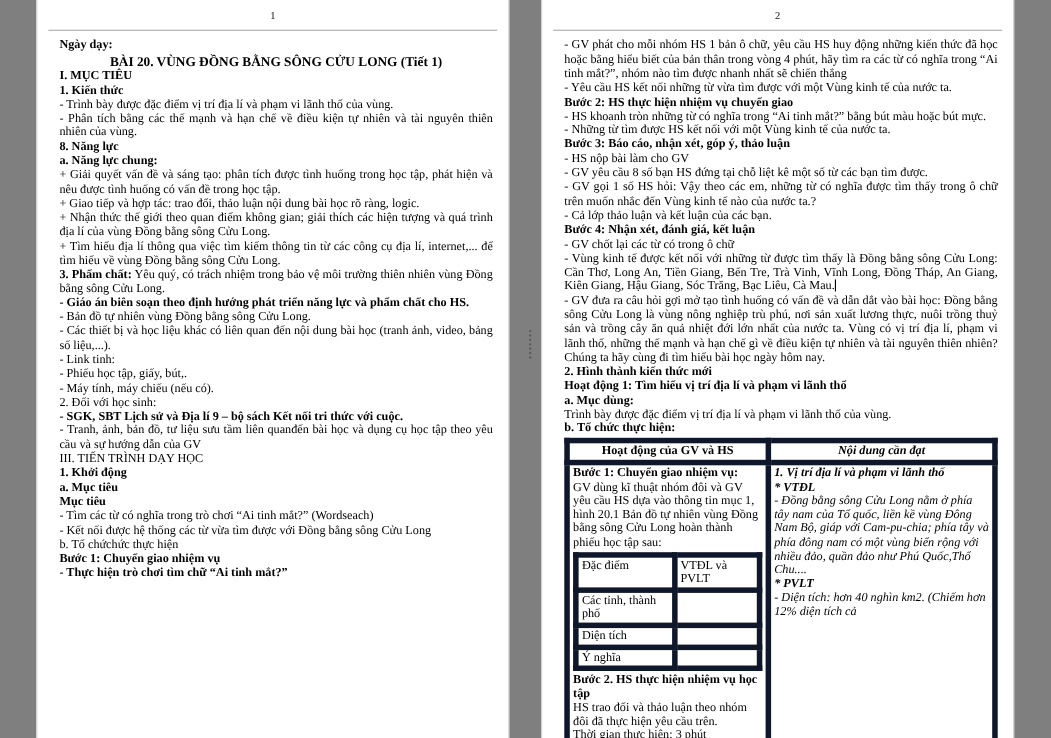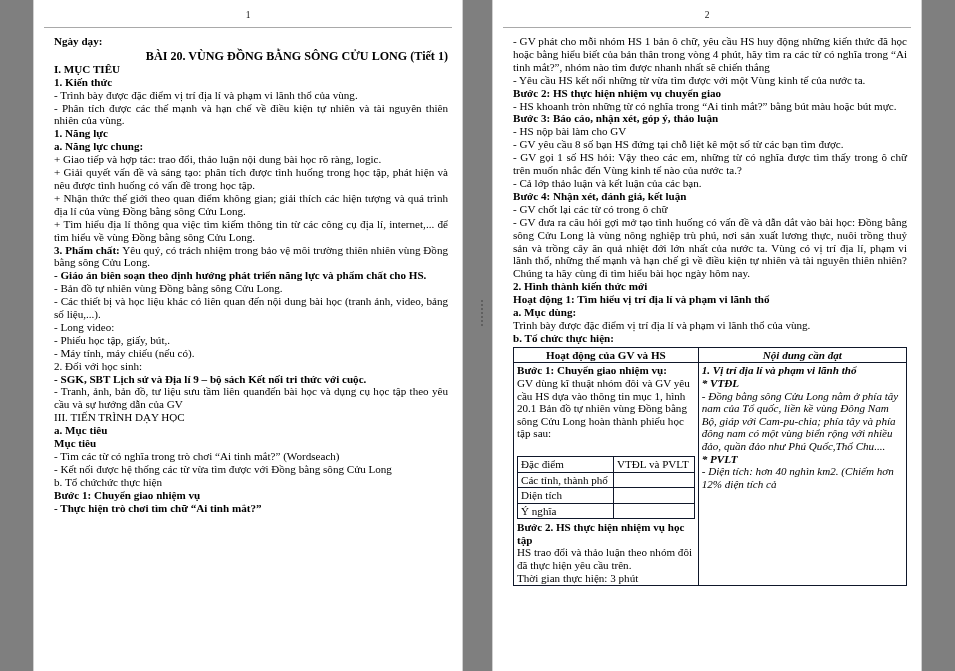--- a/index.html
+++ b/index.html
@@ -59,52 +59,52 @@
     color: #000;
     text-align: justify;
   }
   .content p {
     margin: 0;
     padding: 0;
   }
   .b { font-weight: bold; }
   .title-main {
     font-weight: bold;
-    text-align: right;
+    text-align: center;
     font-size: 12.1px;
     margin: 4px 0 3px 0;
   }
   .lnk {
     color: #1155cc;
     text-decoration: underline;
     word-break: break-all;
   }
   
   table.doc-table {
     border-collapse: collapse;
     width: 100%;
     margin-top: 2px;
     font-size: 11.1px;
     line-height: 12.6px;
   }
   table.doc-table td, table.doc-table th {
-    border: 1px solid #0f172a;
+    border: 5px solid #0f172a;
     vertical-align: top;
     padding: 1px 3px;
     text-align: left;
     font-weight: normal;
   }
   table.doc-table th {
     text-align: center;
     font-weight: bold;
   }
   .tbl-inner {
     border-collapse: collapse;
     width: 100%;
-    margin-top: 16px;
+    margin-top: 2px;
     font-size: 11.1px;
   }
   .tbl-inner td {
     border: 1px solid #000;
     padding: 1px 3px;
     height: 12px;
   }
   .col-a { width: 47%; }
   .col-b { width: 53%; font-style: italic; }
   .handle {
@@ -142,38 +142,39 @@
   <div class="page page-left">
     <div class="page-num">1</div>
     <div class="page-rule"></div>
     <div class="content">
       <p class="b">Ngày dạy:</p>
       <div class="small-gap"></div>
       <p class="title-main">BÀI 20. VÙNG ĐỒNG BẰNG SÔNG CỬU LONG (Tiết 1)</p>
       <p class="b">I. MỤC TIÊU</p>
       <p class="b">1. Kiến thức</p>
       <p>- Trình bày được đặc điểm vị trí địa lí và phạm vi lãnh thổ của vùng.</p>
-      <p>- Phân tích được các thế mạnh và hạn chế về điều kiện tự nhiên và tài nguyên thiên nhiên của vùng.</p>
-      <p class="b">1. Năng lực</p>
+      <p>- Phân tích bằng các thế mạnh và hạn chế về điều kiện tự nhiên và tài nguyên thiên nhiên của vùng.</p>
+      <p class="b">8. Năng lực</p>
       <p class="b">a. Năng lực chung:</p>
+      <p>+ Giải quyết vấn đề và sáng tạo: phân tích được tình huống trong học tập, phát hiện và nêu được tình huống có vấn đề trong học tập.</p>
       <p>+ Giao tiếp và hợp tác: trao đổi, thảo luận nội dung bài học rõ ràng, logic.</p>
-      <p>+ Giải quyết vấn đề và sáng tạo: phân tích được tình huống trong học tập, phát hiện và nêu được tình huống có vấn đề trong học tập.</p>
       <p>+ Nhận thức thế giới theo quan điểm không gian; giải thích các hiện tượng và quá trình địa lí của vùng Đồng bằng sông Cửu Long.</p>
       <p>+ Tìm hiểu địa lí thông qua việc tìm kiếm thông tin từ các công cụ địa lí, internet,... để tìm hiểu về vùng Đồng bằng sông Cửu Long.</p>
       <p><span class="b">3. Phẩm chất:</span><span> Yêu quý, có trách nhiệm trong bảo vệ môi trường thiên nhiên vùng Đồng bằng sông Cửu Long.</span></p>
       <p class="b">- Giáo án biên soạn theo định hướng phát triển năng lực và phẩm chất cho HS.</p>
       <p>- Bản đồ tự nhiên vùng Đồng bằng sông Cửu Long.</p>
       <p>- Các thiết bị và học liệu khác có liên quan đến nội dung bài học (tranh ảnh, video, bảng số liệu,...).</p>
-      <p>- Long video:</p>
+      <p>- Link tinh:</p>
       <p><span>- Phiếu học tập, giấy, bút,.</span> <a class="lnk" href="#"></a></p>
       <p>- Máy tính, máy chiếu (nếu có).</p>
       <p>2. Đối với học sinh:</p>
       <p class="b">- SGK,  SBT Lịch sử và Địa lí 9 – bộ sách Kết nối tri thức với cuộc.</p>
       <p>- Tranh, ảnh, bản đồ, tư liệu sưu tầm liên quanđến bài học và dụng cụ học tập theo yêu cầu và sự hướng dẫn của GV</p>
       <p>III. TIẾN TRÌNH DẠY HỌC</p>
+      <p class="b">1. Khởi động</p>
       <p class="b">a.  Mục tiêu</p>
       <p><span class="b"></span><span class="b">  Mục tiêu</span></p>
       <p>- Tìm các từ có nghĩa trong trò chơi “Ai tinh mắt?” (Wordseach)</p>
       <p>- Kết nối được hệ thống các từ vừa tìm được với Đồng bằng sông Cửu Long</p>
       <p>b. Tổ chứchức thực hiện</p>
       <p class="b">Bước 1: Chuyển giao nhiệm vụ</p>
       <p class="b">- Thực hiện trò chơi tìm chữ “Ai tinh mắt?”</p>
       <p></p>
     </div>
   </div>
@@ -189,27 +190,29 @@
   </div>
 
   <div class="page page-right">
     <div class="page-num">2</div>
     <div class="page-rule"></div>
     <div class="content">
       <p>- GV phát cho mỗi nhóm HS 1 bản ô chữ, yêu cầu HS huy động những kiến thức đã học hoặc bằng hiểu biết của bản thân trong vòng 4 phút, hãy tìm ra các từ có nghĩa trong “Ai tinh mắt?”, nhóm nào tìm được nhanh nhất sẽ chiến thắng</p>
       <p>- Yêu cầu HS kết nối những từ vừa tìm được với một Vùng kinh tế của nước ta.</p>
       <p class="b">Bước 2: HS thực hiện nhiệm vụ chuyển giao</p>
       <p>- HS khoanh tròn những từ có nghĩa trong “Ai tinh mắt?” bằng bút màu hoặc bút mực.</p>
+      <p>- Những từ tìm được HS kết nối với một Vùng kinh tế của nước ta.</p>
       <p class="b">Bước 3: Báo cáo, nhận xét, góp ý, thảo luận</p>
       <p>- HS nộp bài làm cho GV</p>
       <p>- GV yêu cầu 8 số bạn HS đứng tại chỗ liệt kê một số từ các bạn tìm được.</p>
       <p>- GV gọi 1 số HS hỏi: Vậy theo các em, những từ có nghĩa được tìm thấy trong ô chữ trên muốn nhắc đến Vùng kinh tế nào của nước ta.?</p>
       <p>- Cả lớp thảo luận và kết luận của các bạn.</p>
       <p class="b">Bước 4: Nhận xét, đánh giá, kết luận</p>
       <p>- GV chốt lại các từ có trong ô chữ</p>
+      <p><span>- Vùng kinh tế được kết nối với những từ được tìm thấy là Đồng bằng sông Cửu Long: Cần Thơ, Long An, Tiền Giang, Bến Tre, Trà Vinh, Vĩnh Long, Đồng Tháp, An Giang, Kiên Giang, Hậu Giang, Sóc Trăng, Bạc Liêu, Cà Mau.</span><span class="caret"></span></p>
       <p>- GV đưa ra câu hỏi gợi mở tạo tình huống có vấn đề và dẫn dắt vào bài học: Đồng bằng sông Cửu Long là vùng nông nghiệp trù phú, nơi sản xuất lương thực, nuôi trồng thuỷ sản và trồng cây ăn quả nhiệt đới lớn nhất của nước ta. Vùng có vị trí địa lí, phạm vi lãnh thổ, những thế mạnh và hạn chế gì về điều kiện tự nhiên và tài nguyên thiên nhiên? Chúng ta hãy cùng đi tìm hiểu bài học ngày hôm nay.</p>
       <p class="b">2. Hình thành kiến thức mới</p>
       <p class="b">Hoạt động 1: Tìm hiểu vị trí địa lí và phạm vi lãnh thổ</p>
       <p class="b">a. Mục dùng:</p>
       <p>  Trình bày được đặc điểm vị trí địa lí và phạm vi lãnh thổ của vùng.</p>
       <p class="b">b. Tổ chức thực hiện:</p>
 
       <table class="doc-table">
         <tbody>
             <tr>

